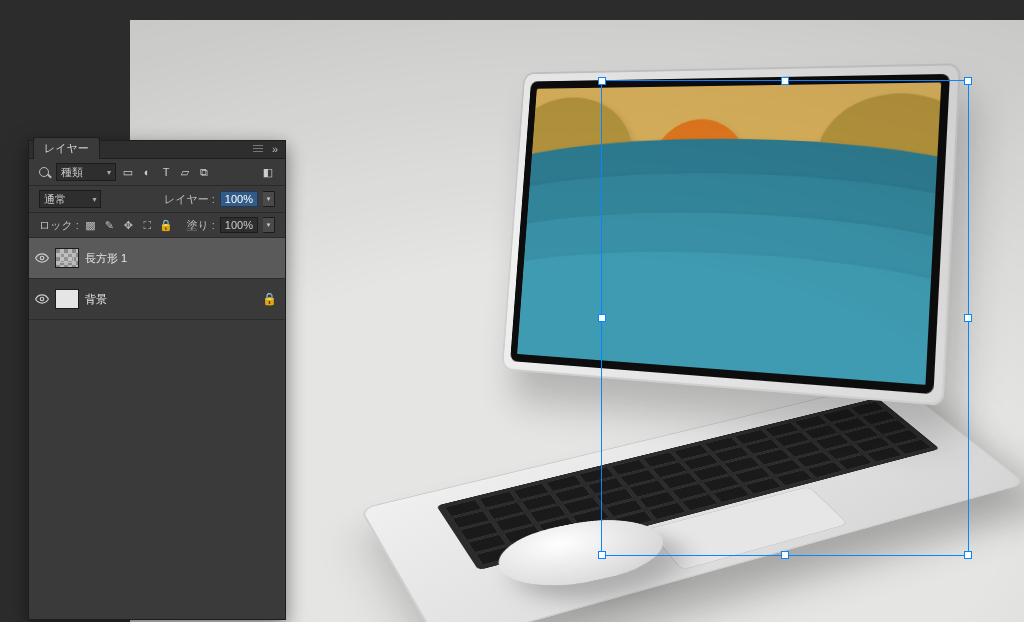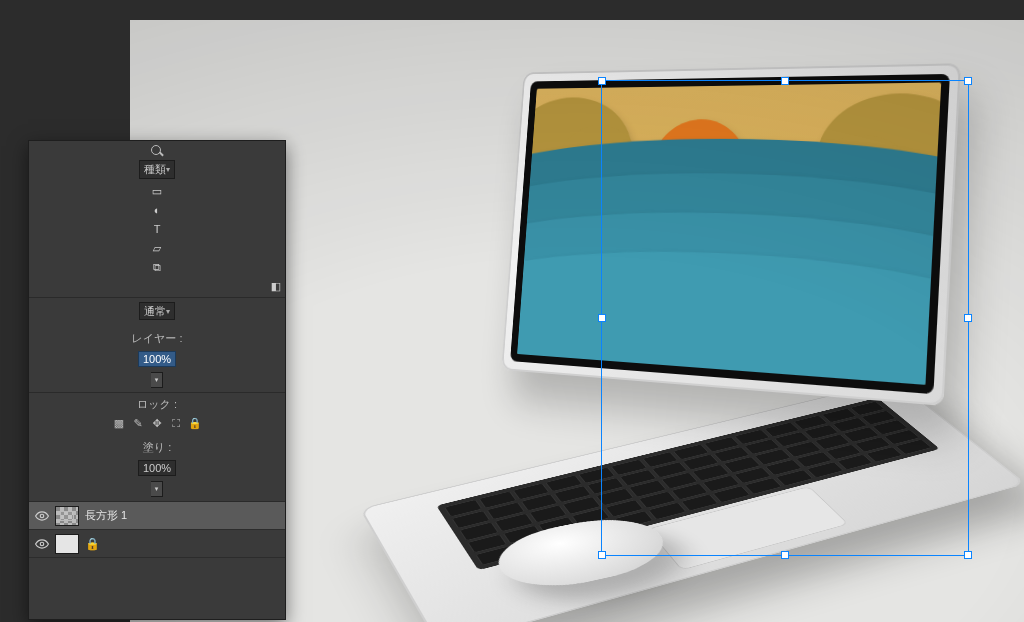--- a/index.html
+++ b/index.html
@@ -161,21 +161,21 @@
   .panel-tabbar .closebtn{
     position:absolute; right:4px; top:2px; width:12px; height:12px; color:#bbb; cursor:pointer;
     display:flex;align-items:center;justify-content:center;
   }
   .panel-tab{
     padding:3px 10px; background:#3a3a3a; border:1px solid #1e1e1e; border-bottom:none;
     border-radius:3px 3px 0 0; margin-left:4px; position:relative; top:1px;
   }
   .panel-tab.active{background:#3a3a3a;}
   
-  .row { display:flex; align-items:center; gap:5px; padding:4px 2px; border-bottom:1px solid #2a2a2a;flex-direction:column; }
+  .row { display:flex; align-items:center; gap:5px; padding:4px 10px; border-bottom:1px solid #2a2a2a; }
   .search-ic{width:10px;height:10px;border:1.5px solid #bbb;border-radius:50%;position:relative;margin-right:2px;}
   .search-ic::after{content:"";position:absolute;left:7px;top:7px;width:5px;height:1.5px;background:#bbb;transform:rotate(45deg);}
   .select{
     flex:1; background:#2e2e2e; border:1px solid #1c1c1c; color:#ccc;
     font-size:11px; padding:1px 4px; height:18px; appearance:none;
     display:flex; align-items:center; position:relative;
   }
   .select .chev{margin-left:auto;font-size:8px;color:#aaa;}
   .mini-ic{width:14px;height:14px;display:flex;align-items:center;justify-content:center;color:#ccc;}
   
@@ -190,21 +190,21 @@
     padding:0 4px; height:16px; min-width:34px; display:inline-flex;align-items:center;
     font-size:11px;
   }
   .pct-chev{width:12px;height:16px;background:#4a4a4a;border:1px solid #1c1c1c;border-left:none;display:inline-flex;align-items:center;justify-content:center;font-size:7px;color:#ccc;}
   .lock-group{display:flex;gap:6px;align-items:center;}
   .lock-ic{width:13px;height:13px;display:flex;align-items:center;justify-content:center;color:#bbb;font-size:11px;}
 
   
   .layer-row{
     display:flex; align-items:center; gap:6px;
-    height:28px; padding:0 6px;
+    height:41px; padding:0 6px;
     border-bottom:1px solid #2c2c2c;
   }
   .layer-row.sel{ background:#5a5a5a; }
   .eye{width:14px;height:14px;color:#ccc;display:flex;align-items:center;justify-content:center;}
   .thumb{
     width:24px;height:20px;border:1px solid #1c1c1c;background:#777;
     display:flex;align-items:center;justify-content:center;overflow:hidden;
   }
   .thumb.checker{
     background:
@@ -320,20 +320,27 @@
   <div class="h tc"></div>
   <div class="h tr"></div>
   <div class="h ml"></div>
   <div class="h mr"></div>
   <div class="h bl"></div>
   <div class="h bc"></div>
   <div class="h br"></div>
 </div>
 
 <div class="panel">
+  <div class="panel-tabbar">
+    <div class="panel-tab active">
+      <span>レイヤー</span>
+    </div>
+    <div class="grip"></div>
+    <div class="closebtn">»</div>
+  </div>
 
   <div class="row">
     <span class="search-ic"></span>
     <div class="select" style="max-width:60px">
       <span>種類</span>
       <span class="chev">▾</span>
     </div>
     <span class="mini-ic">▭</span>
     <span class="mini-ic">◐</span>
     <span class="mini-ic">T</span>
@@ -386,15 +393,16 @@
   </div>
 
   <div class="layer-row">
     <span class="eye">
       <svg width="14" height="14" viewBox="0 0 24 24" fill="none" stroke="#ccc" stroke-width="2">
           <path d="M1 12s4-7 11-7 11 7 11 7-4 7-11 7S1 12 1 12z"></path>
           <circle cx="12" cy="12" r="3"></circle>
         </svg>
     </span>
     <span class="thumb bgthumb"></span>
+    <span class="layer-name">背景</span>
     <span class="lock-end">🔒</span>
   </div>
 </div>
 
 </body></html>

